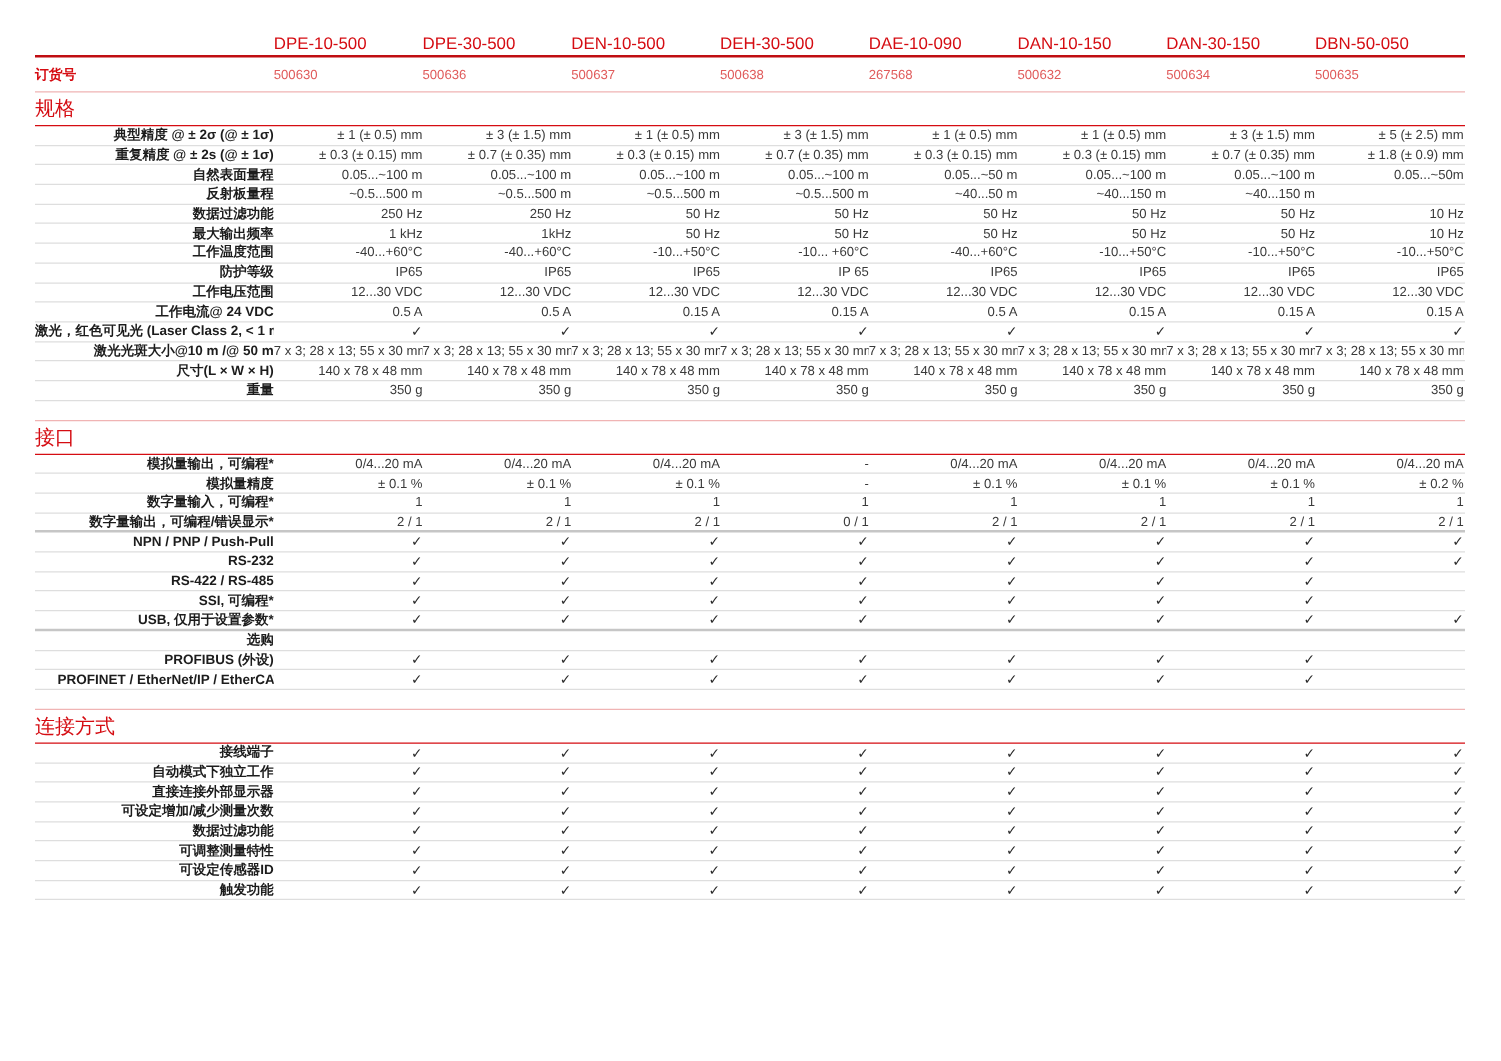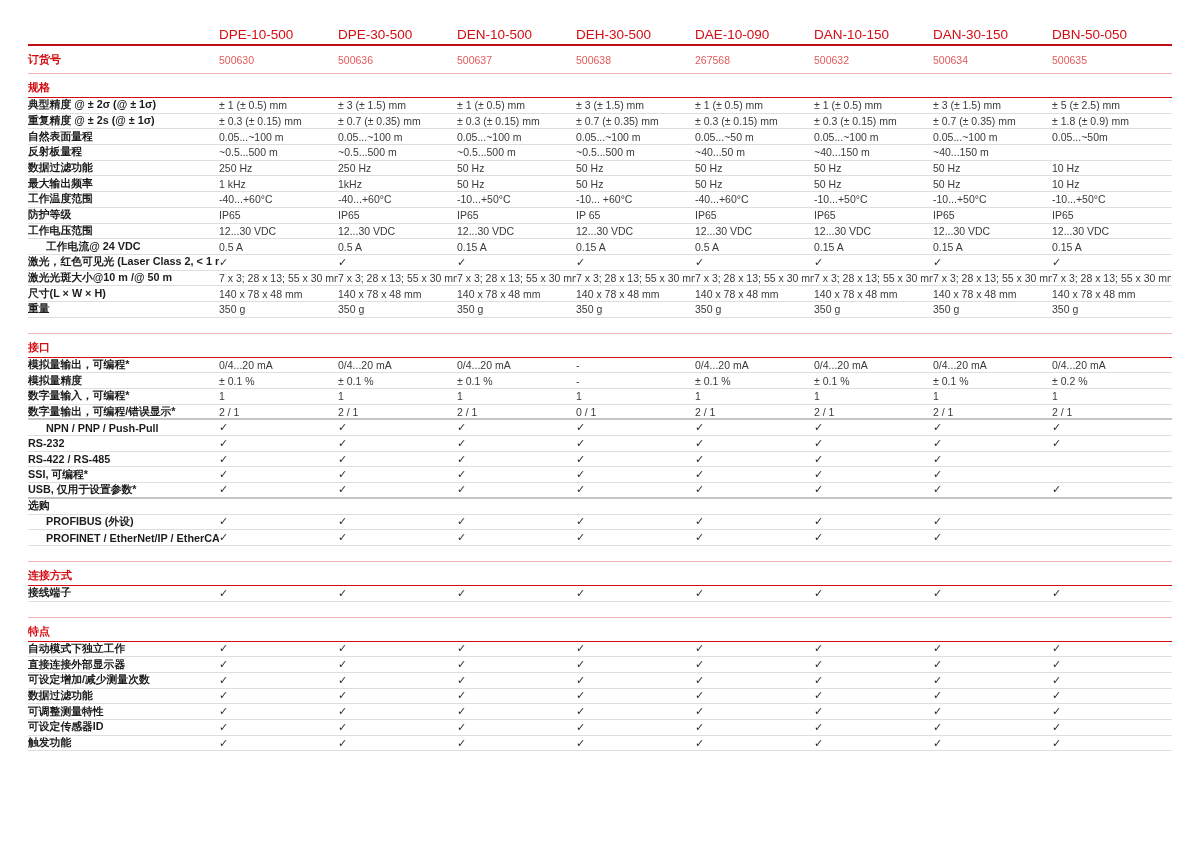--- a/index.html
+++ b/index.html
@@ -27,24 +27,24 @@
   .order-row { height:28px; border-bottom:1px solid #f0b4b4; }
   .order-row .olabel { color:#d50c12; font-weight:bold; font-size:11px; }
   .order-row .onum { color:#e05b5b; font-size:10.5px; }
 
   
   .section-header {
     display:block; border-bottom:1.5px solid #d50c12;
     padding:3px 0 2px 0;
   }
   .section-header.gap { margin-top:15px; border-top:1px solid #f0b4b4; }
-  .section-header .stitle { color:#d50c12; font-weight:bold; font-size:11px; }
+  .section-header .stitle { color:#d50c12; font-weight:normal; font-size:16px; }
 
   
-  .data-row { height:15.7px; border-bottom:1px solid #dedede; }
+  .data-row { height:15.7px; border-bottom:1px solid #dedede;text-align:right; }
   .data-row.thick { border-bottom:2px solid #c6c6c6; }
   .row-label {
     color:#1c1c1c; font-weight:bold; font-size:10.8px;
     white-space:nowrap; overflow:hidden;
   }
   .row-label.indent { padding-left:18px; }
   .cell {
     color:#3a3a3a; font-size:10.5px; white-space:nowrap; overflow:hidden;
   }
   .cell.check { color:#2b2b2b; font-size:11px; }
@@ -374,21 +374,20 @@
         <div class="row-label">接线端子</div>
         <div class="cell check">✓</div>
         <div class="cell check">✓</div>
         <div class="cell check">✓</div>
         <div class="cell check">✓</div>
         <div class="cell check">✓</div>
         <div class="cell check">✓</div>
         <div class="cell check">✓</div>
         <div class="cell check">✓</div>
       </div>
-      <div class="section-header gap"><span class="stitle">特点</span></div>
       <div class="grid-row data-row">
         <div class="row-label">自动模式下独立工作</div>
         <div class="cell check">✓</div>
         <div class="cell check">✓</div>
         <div class="cell check">✓</div>
         <div class="cell check">✓</div>
         <div class="cell check">✓</div>
         <div class="cell check">✓</div>
         <div class="cell check">✓</div>
         <div class="cell check">✓</div>

